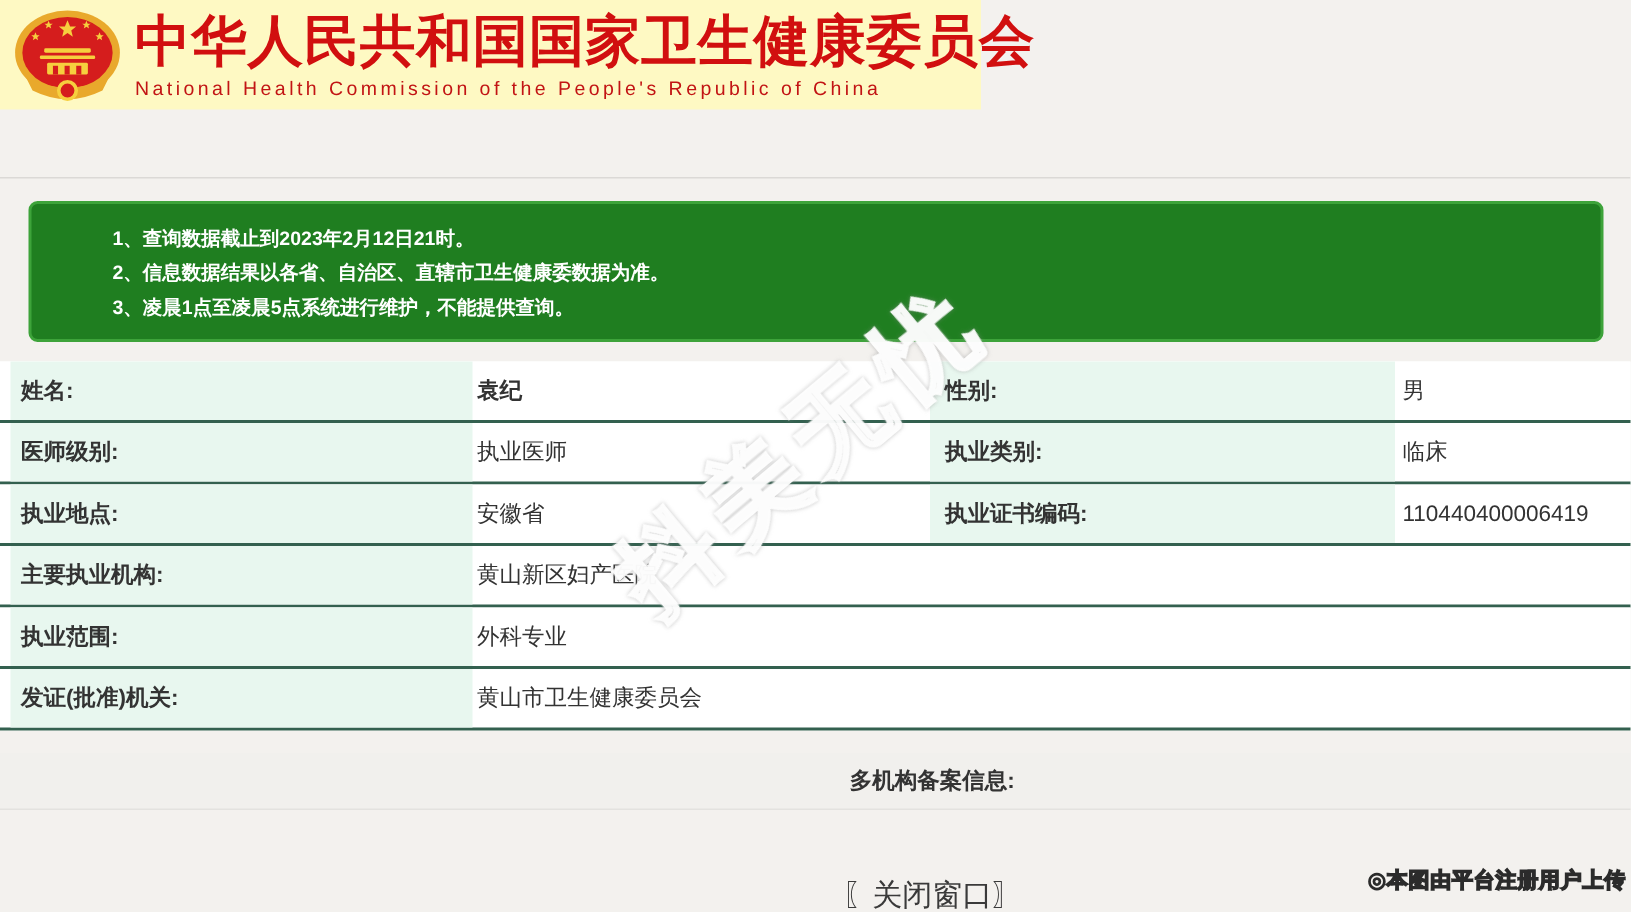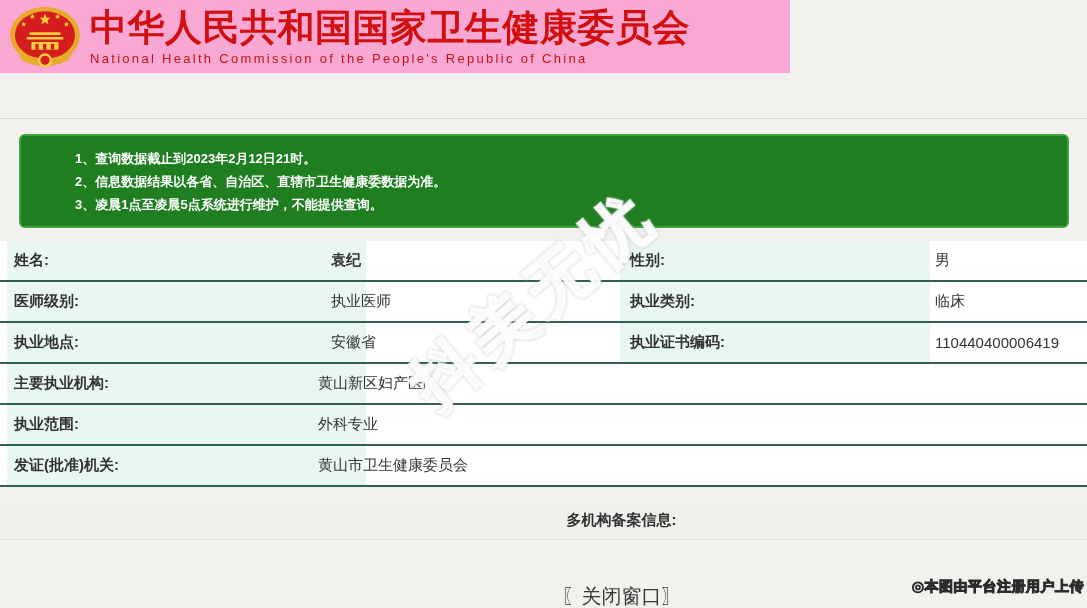--- a/index.html
+++ b/index.html
@@ -7,22 +7,22 @@
   body {
     position:relative;
     overflow:hidden;
     background:#f3f1ee;
     font-family:"Liberation Sans","DejaVu Sans",sans-serif;
     color:#333;
   }
 
   
   .header {
-    position:absolute; left:0; top:0; width:790px; height:73px;
-    background:#f9a8d4; display:flex; align-items:center;
+    position:absolute; left:0; top:0; width:654px; height:73px;
+    background:#fef9c3; display:flex; align-items:center;
   }
   .emblem { width:78px; height:66px; margin:4px 6px 0 6px; flex:0 0 auto; }
   .title-wrap { display:flex; flex-direction:column; justify-content:center; }
   .title-cn {
     color:#d10f0f; font-size:37px; font-weight:bold; letter-spacing:0.5px;
     line-height:40px; white-space:nowrap;
   }
   .title-en {
     color:#c21414; font-size:13px; font-weight:normal; letter-spacing:2.3px;
     margin-top:3px; white-space:nowrap;
@@ -42,22 +42,22 @@
   }
   .notice-line { white-space:nowrap; }
 
   
   .table {
     position:absolute; left:0; top:241px; width:1243px; background:#ffffff;
   }
   .row { position:relative; height:41px; border-bottom:2px solid #33604f; background:#ffffff; }
   .cell { position:absolute; top:0; bottom:0; display:flex; align-items:center; font-size:15px; }
   .lbl { background:#e8f7ef; font-weight:bold; color:#333; }
-  .c1 { left:7px;   width:359px; padding-left:7px; }
-  .c2 { left:315px; width:305px; padding-left:16px; }
+  .c1 { left:7px;   width:308px; padding-left:7px; }
+  .c2 { left:315px; width:305px; padding-left:3px; }
   .c2w{ left:315px; right:0;     padding-left:3px; }
   .c3 { left:620px; width:310px; padding-left:10px; }
   .c4 { left:930px; right:0;     padding-left:5px; }
   .bold-value { font-weight:bold; }
 
   
   .band {
     position:absolute; left:0; top:502px; width:1243px; height:38px;
     background:#f1f0ed; border-bottom:1px solid #e3e2df;
     display:flex; align-items:center; justify-content:center;

